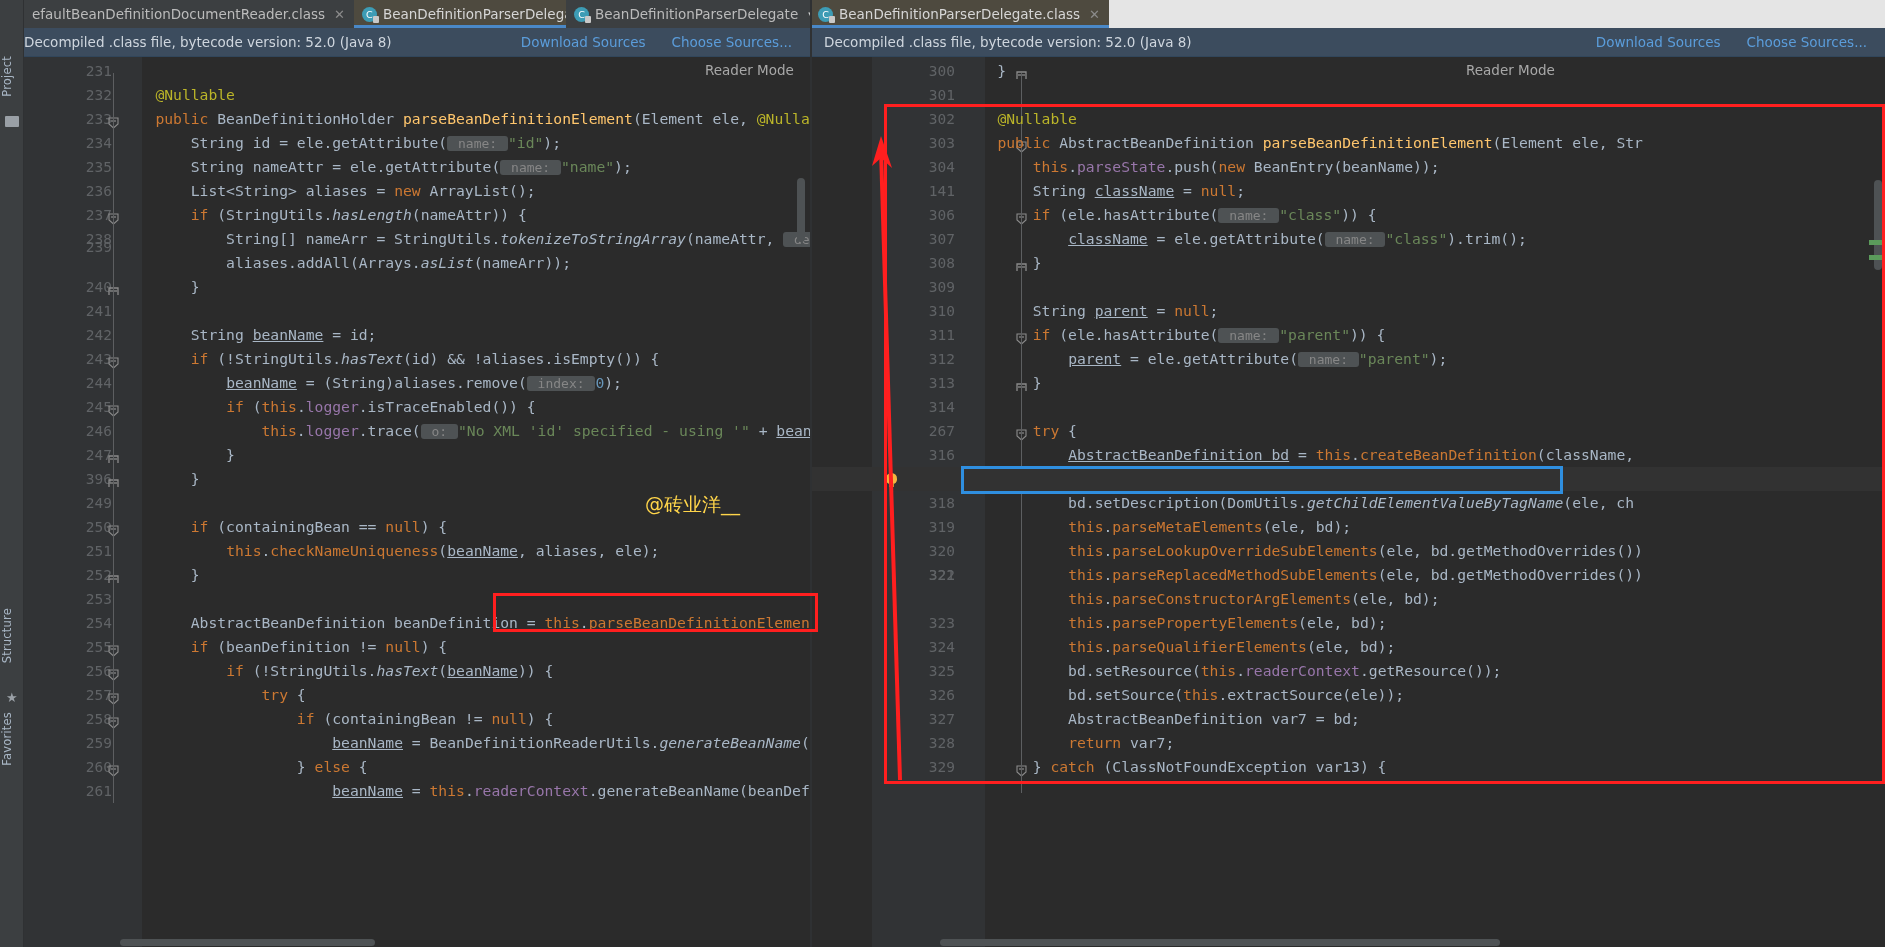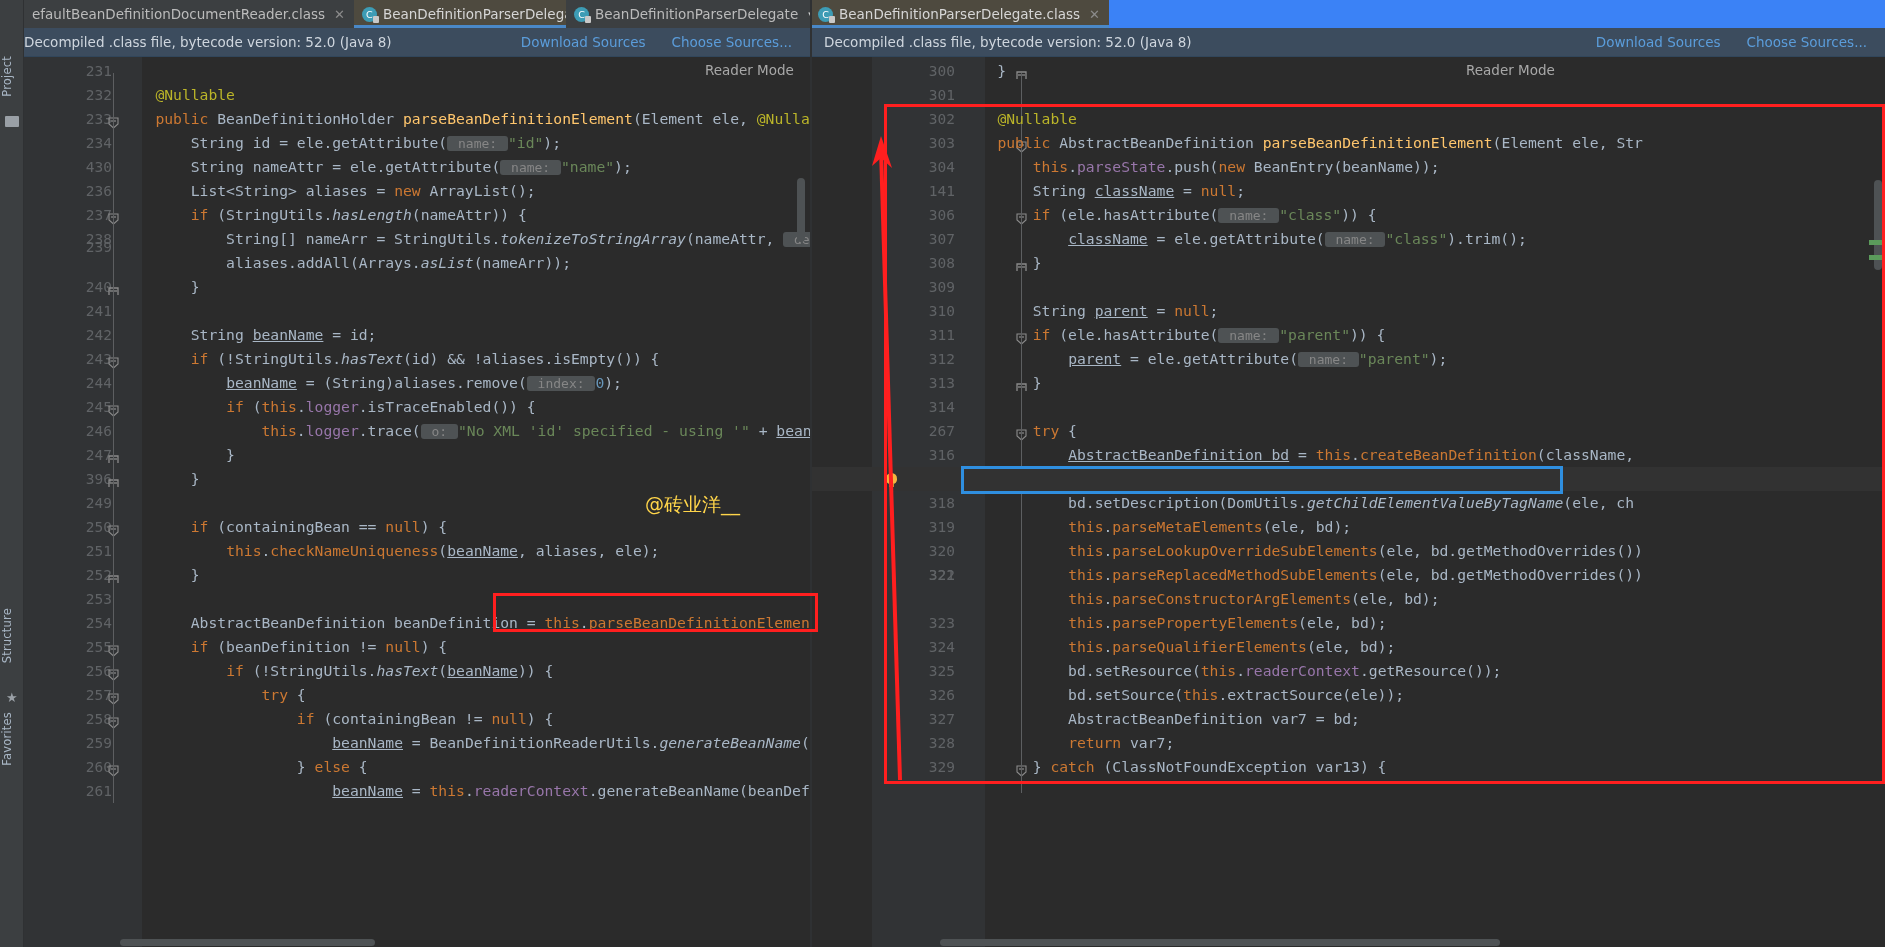--- a/index.html
+++ b/index.html
@@ -33,21 +33,21 @@
     writing-mode: vertical-rl;
     transform: rotate(180deg);
     text-align: left;
     white-space: nowrap;
     letter-spacing: .2px;
   }
 
   
   .tabbar {
     position: absolute; top: 0; height: 28px;
-    background: #3b82f6;
+    background: #e5e5e5;
     display: flex; align-items: stretch;
     overflow: hidden;
   }
   .tab {
     display: flex; align-items: center;
     gap: 6px;
     padding: 0 9px 0 8px;
     font-size: 13.5px;
     color: #bbbbbb;
     position: relative;
@@ -282,21 +282,21 @@
   <div class="pane" id="left-pane" style="left:24px; top:57px; width:786px; height:890px;">
     <div class="gutter" id="left-gutter" style="width:118px;">
         <div class="gline" style="top: 2px;">231</div>
         <div class="gline" style="top: 26px;">232</div>
         <div class="gline" style="top: 50px;">233</div>
         <div style="position: absolute; left: 84px; top: 57px;"><svg width="11" height="12">
             <path d="M1,1 L10,1 L10,7 L5.5,11 L1,7 Z" stroke="#8b8b8b" stroke-width="1.1" fill="none"></path>
             <path d="M3,4 L8,4" stroke="#8b8b8b" stroke-width="1.2"></path>
           </svg></div>
         <div class="gline" style="top: 74px;">234</div>
-        <div class="gline" style="top: 98px;">430</div>
+        <div class="gline" style="top: 98px;">235</div>
         <div class="gline" style="top: 122px;">236</div>
         <div class="gline" style="top: 146px;">237</div>
         <div style="position: absolute; left: 84px; top: 153px;"><svg width="11" height="12">
             <path d="M1,1 L10,1 L10,7 L5.5,11 L1,7 Z" stroke="#8b8b8b" stroke-width="1.1" fill="none"></path>
             <path d="M3,4 L8,4" stroke="#8b8b8b" stroke-width="1.2"></path>
           </svg></div>
         <div class="gline" style="top: 170px;">238</div>
         <div class="gline" style="top: 178px;">239</div>
         <div class="gline" style="top: 218px;">240</div>
         <div style="position: absolute; left: 84px; top: 225px;"><svg width="11" height="11">

